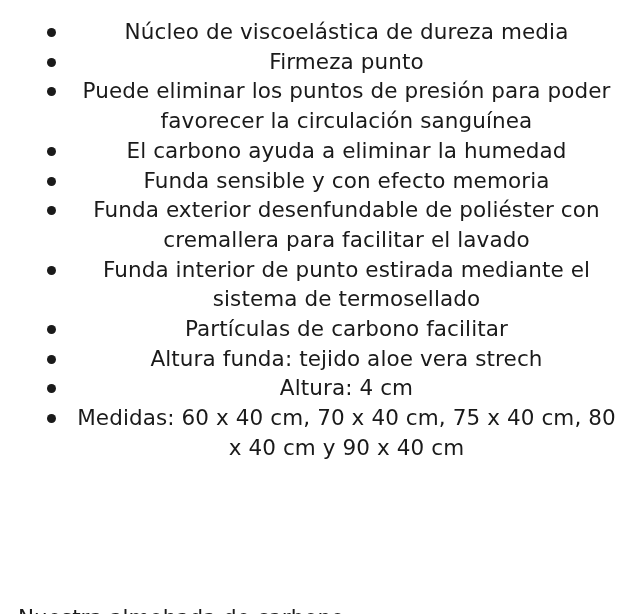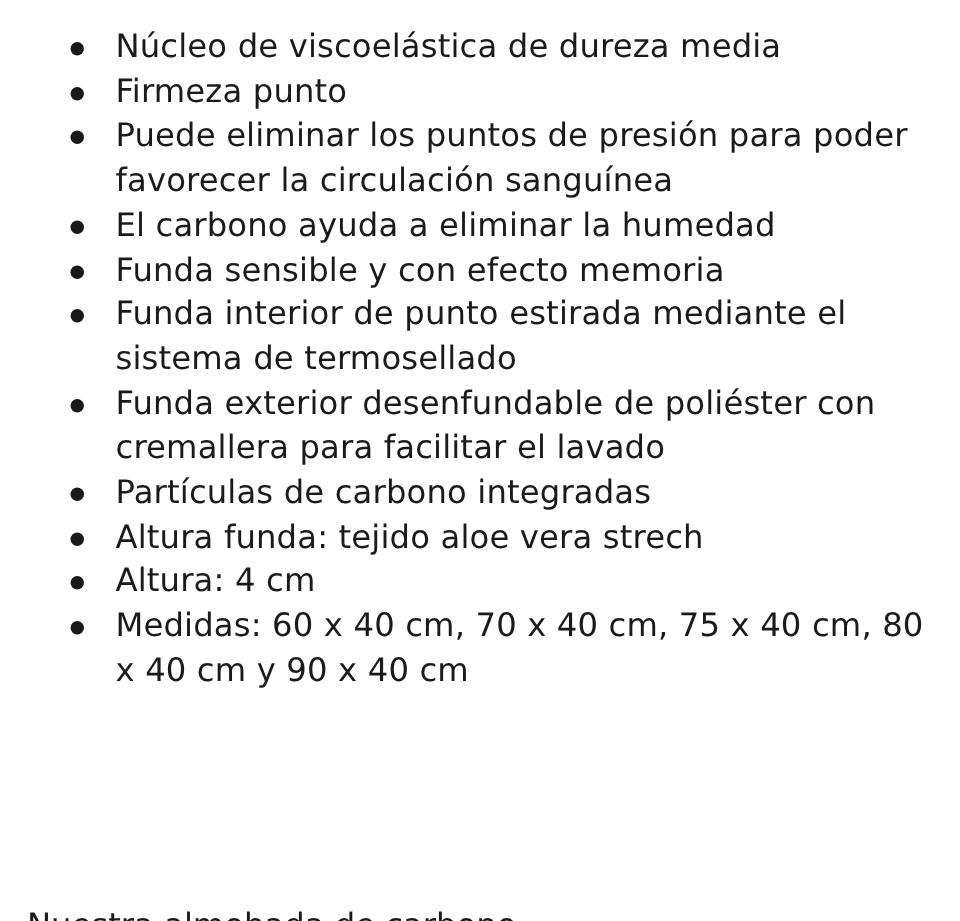--- a/index.html
+++ b/index.html
@@ -22,20 +22,21 @@
       width: 640px;
     }
     ul.features {
       list-style: none;
       margin: 0;
       padding: 0;
       position: absolute;
       left: 0;
       top: 17px;
       width: 636px;
+      text-align: center;
     }
     ul.features li {
       position: relative;
       padding-left: 77px;
       padding-right: 20px;
       font-size: 21.5px;
       line-height: 29.7px;
       letter-spacing: 0.1px;
     }
     ul.features li .bullet {
@@ -60,21 +61,21 @@
 </head>
 <body>
 
 <div class="doc">
   <ul class="features">
     <li><span class="bullet"></span><span>Núcleo de viscoelástica de dureza media</span></li>
     <li><span class="bullet"></span><span>Firmeza punto</span></li>
     <li><span class="bullet"></span><span>Puede eliminar los puntos de presión para poder favorecer la circulación sanguínea</span></li>
     <li><span class="bullet"></span><span>El carbono ayuda a eliminar la humedad</span></li>
     <li><span class="bullet"></span><span>Funda sensible y con efecto memoria</span></li>
+    <li><span class="bullet"></span><span>Funda exterior desenfundable de poliéster con cremallera para facilitar el lavado</span></li>
     <li><span class="bullet"></span><span>Funda interior de punto estirada mediante el sistema de termosellado</span></li>
-    <li><span class="bullet"></span><span>Funda exterior desenfundable de poliéster con cremallera para facilitar el lavado</span></li>
-    <li><span class="bullet"></span><span>Partículas de carbono integradas</span></li>
+    <li><span class="bullet"></span><span>Partículas de carbono facilitar</span></li>
     <li><span class="bullet"></span><span>Altura funda: tejido aloe vera strech</span></li>
     <li><span class="bullet"></span><span>Altura: 4 cm</span></li>
     <li><span class="bullet"></span><span>Medidas: 60 x 40 cm, 70 x 40 cm, 75 x 40 cm, 80 x 40 cm y 90 x 40 cm</span></li>
   </ul>
   <div class="cut-line">Nuestra almohada de carbono …</div>
 </div>
 
 </body></html>

